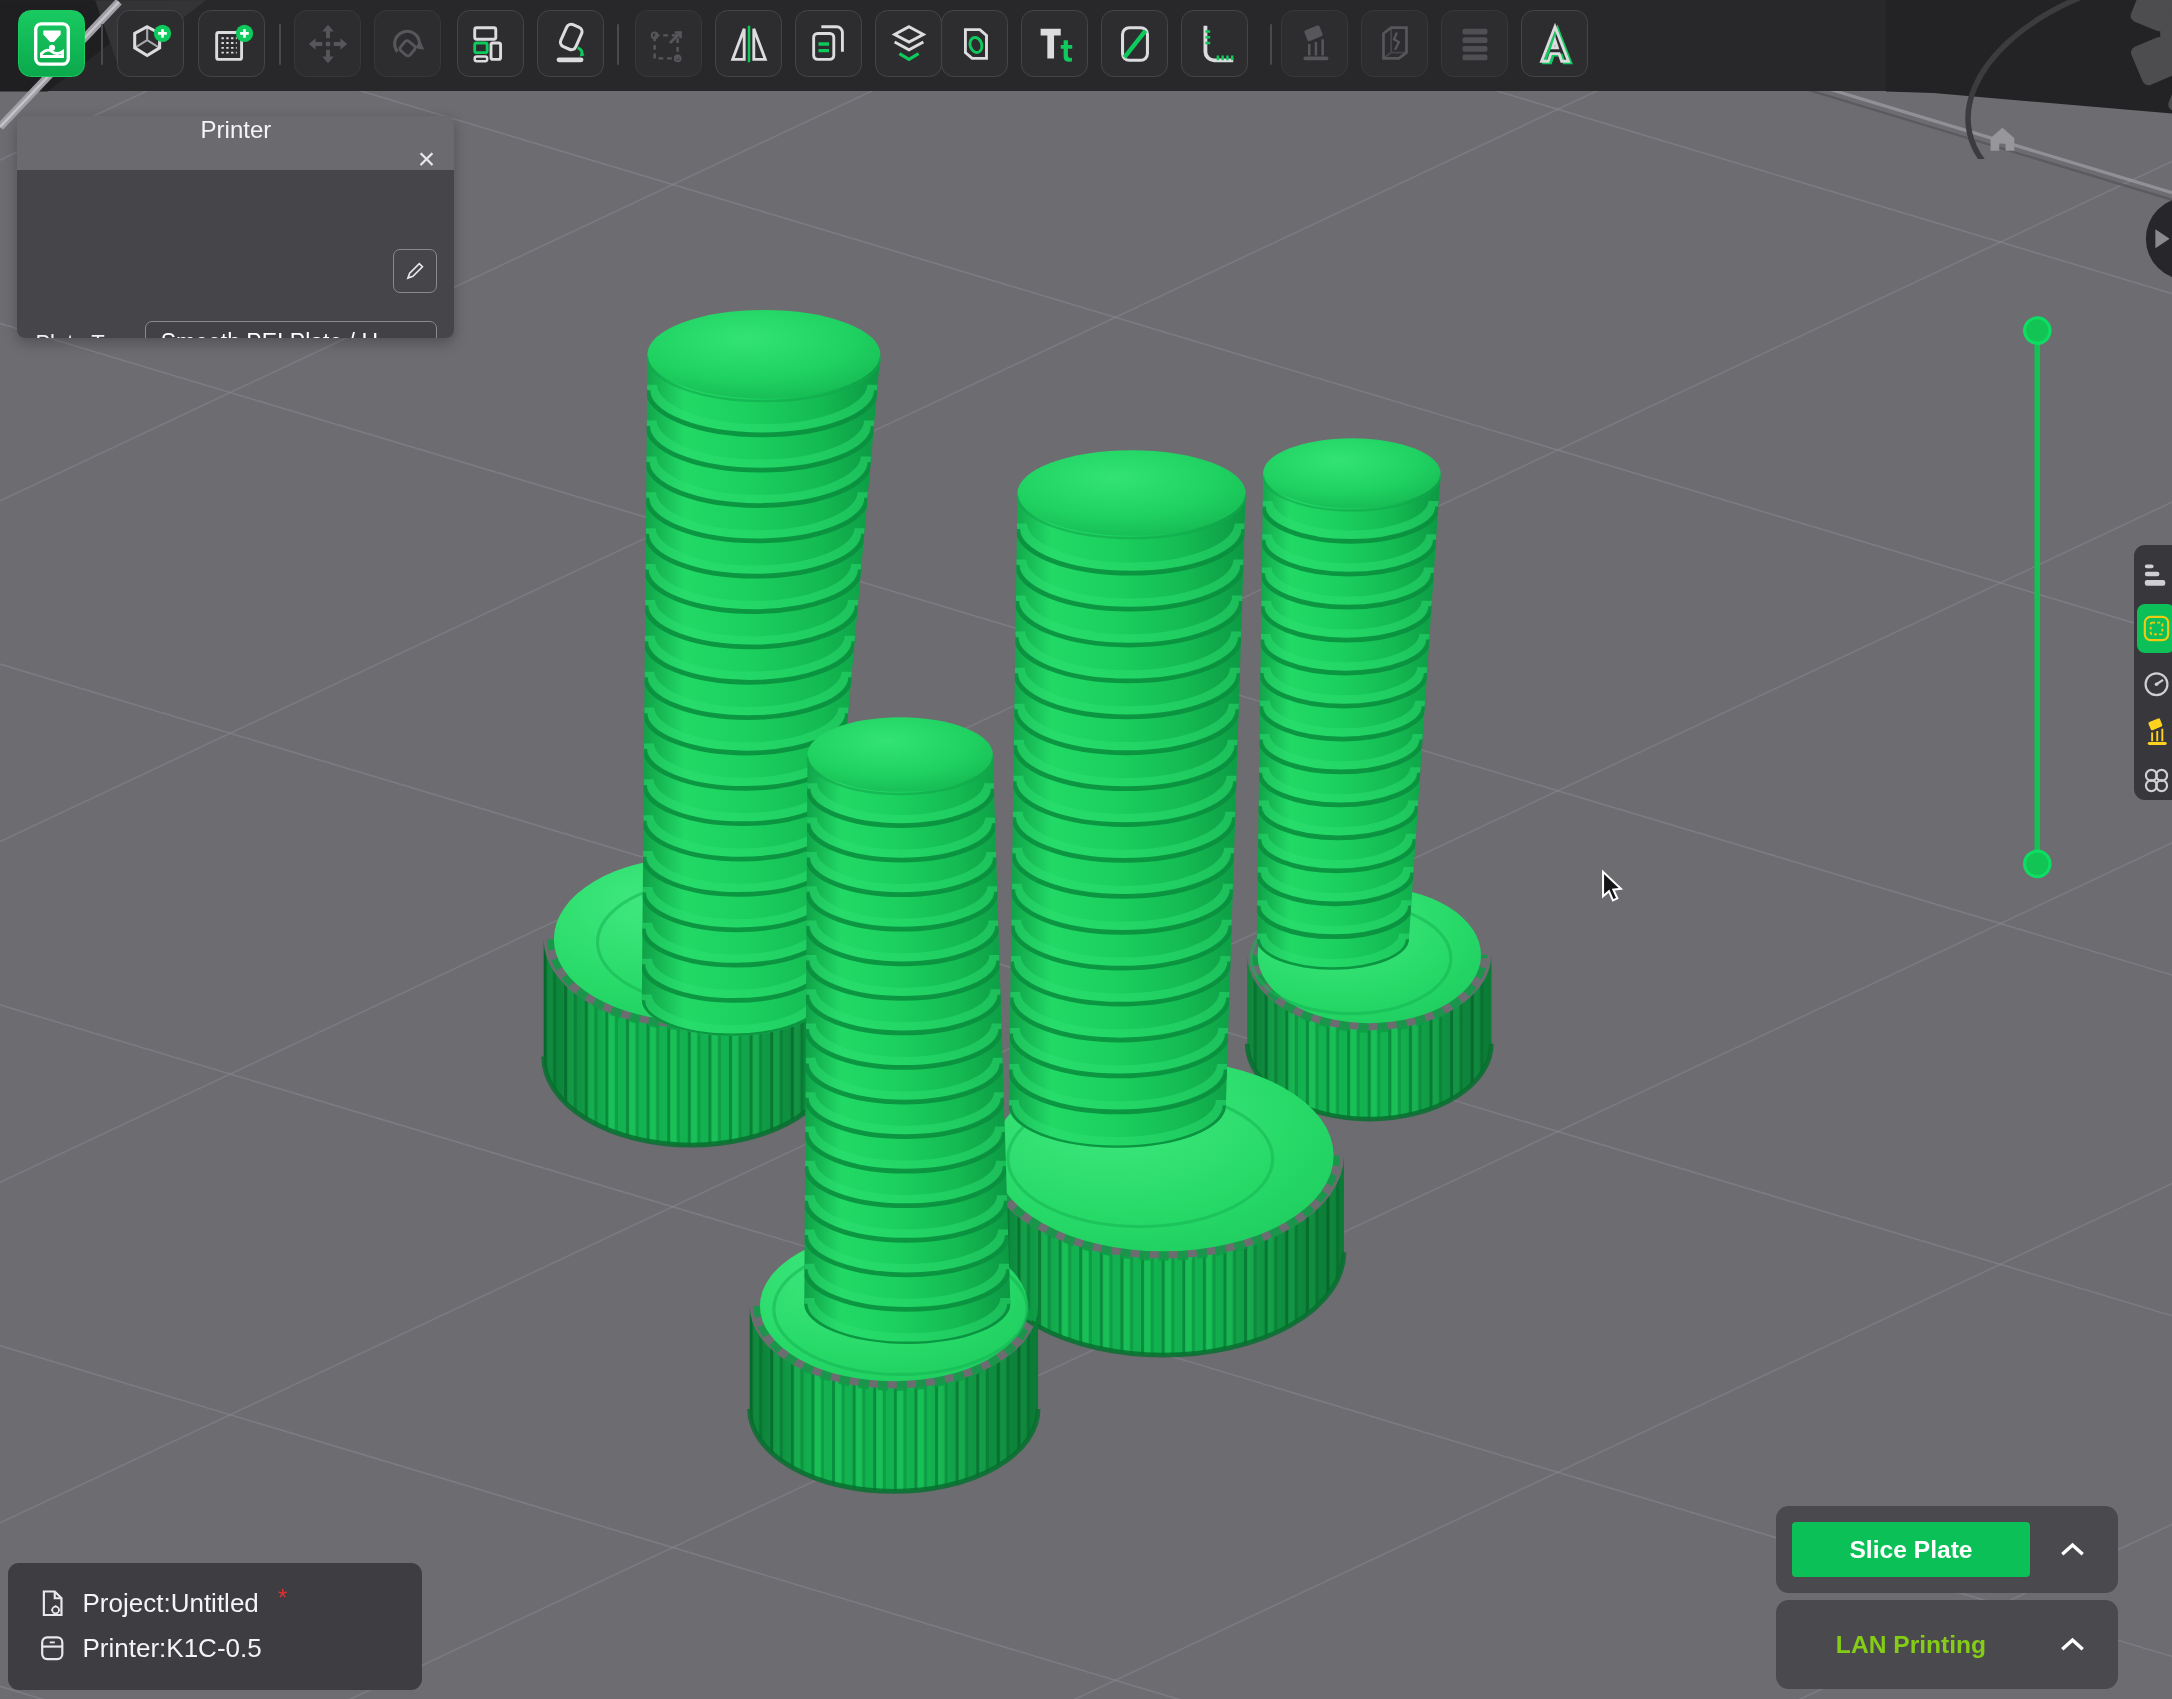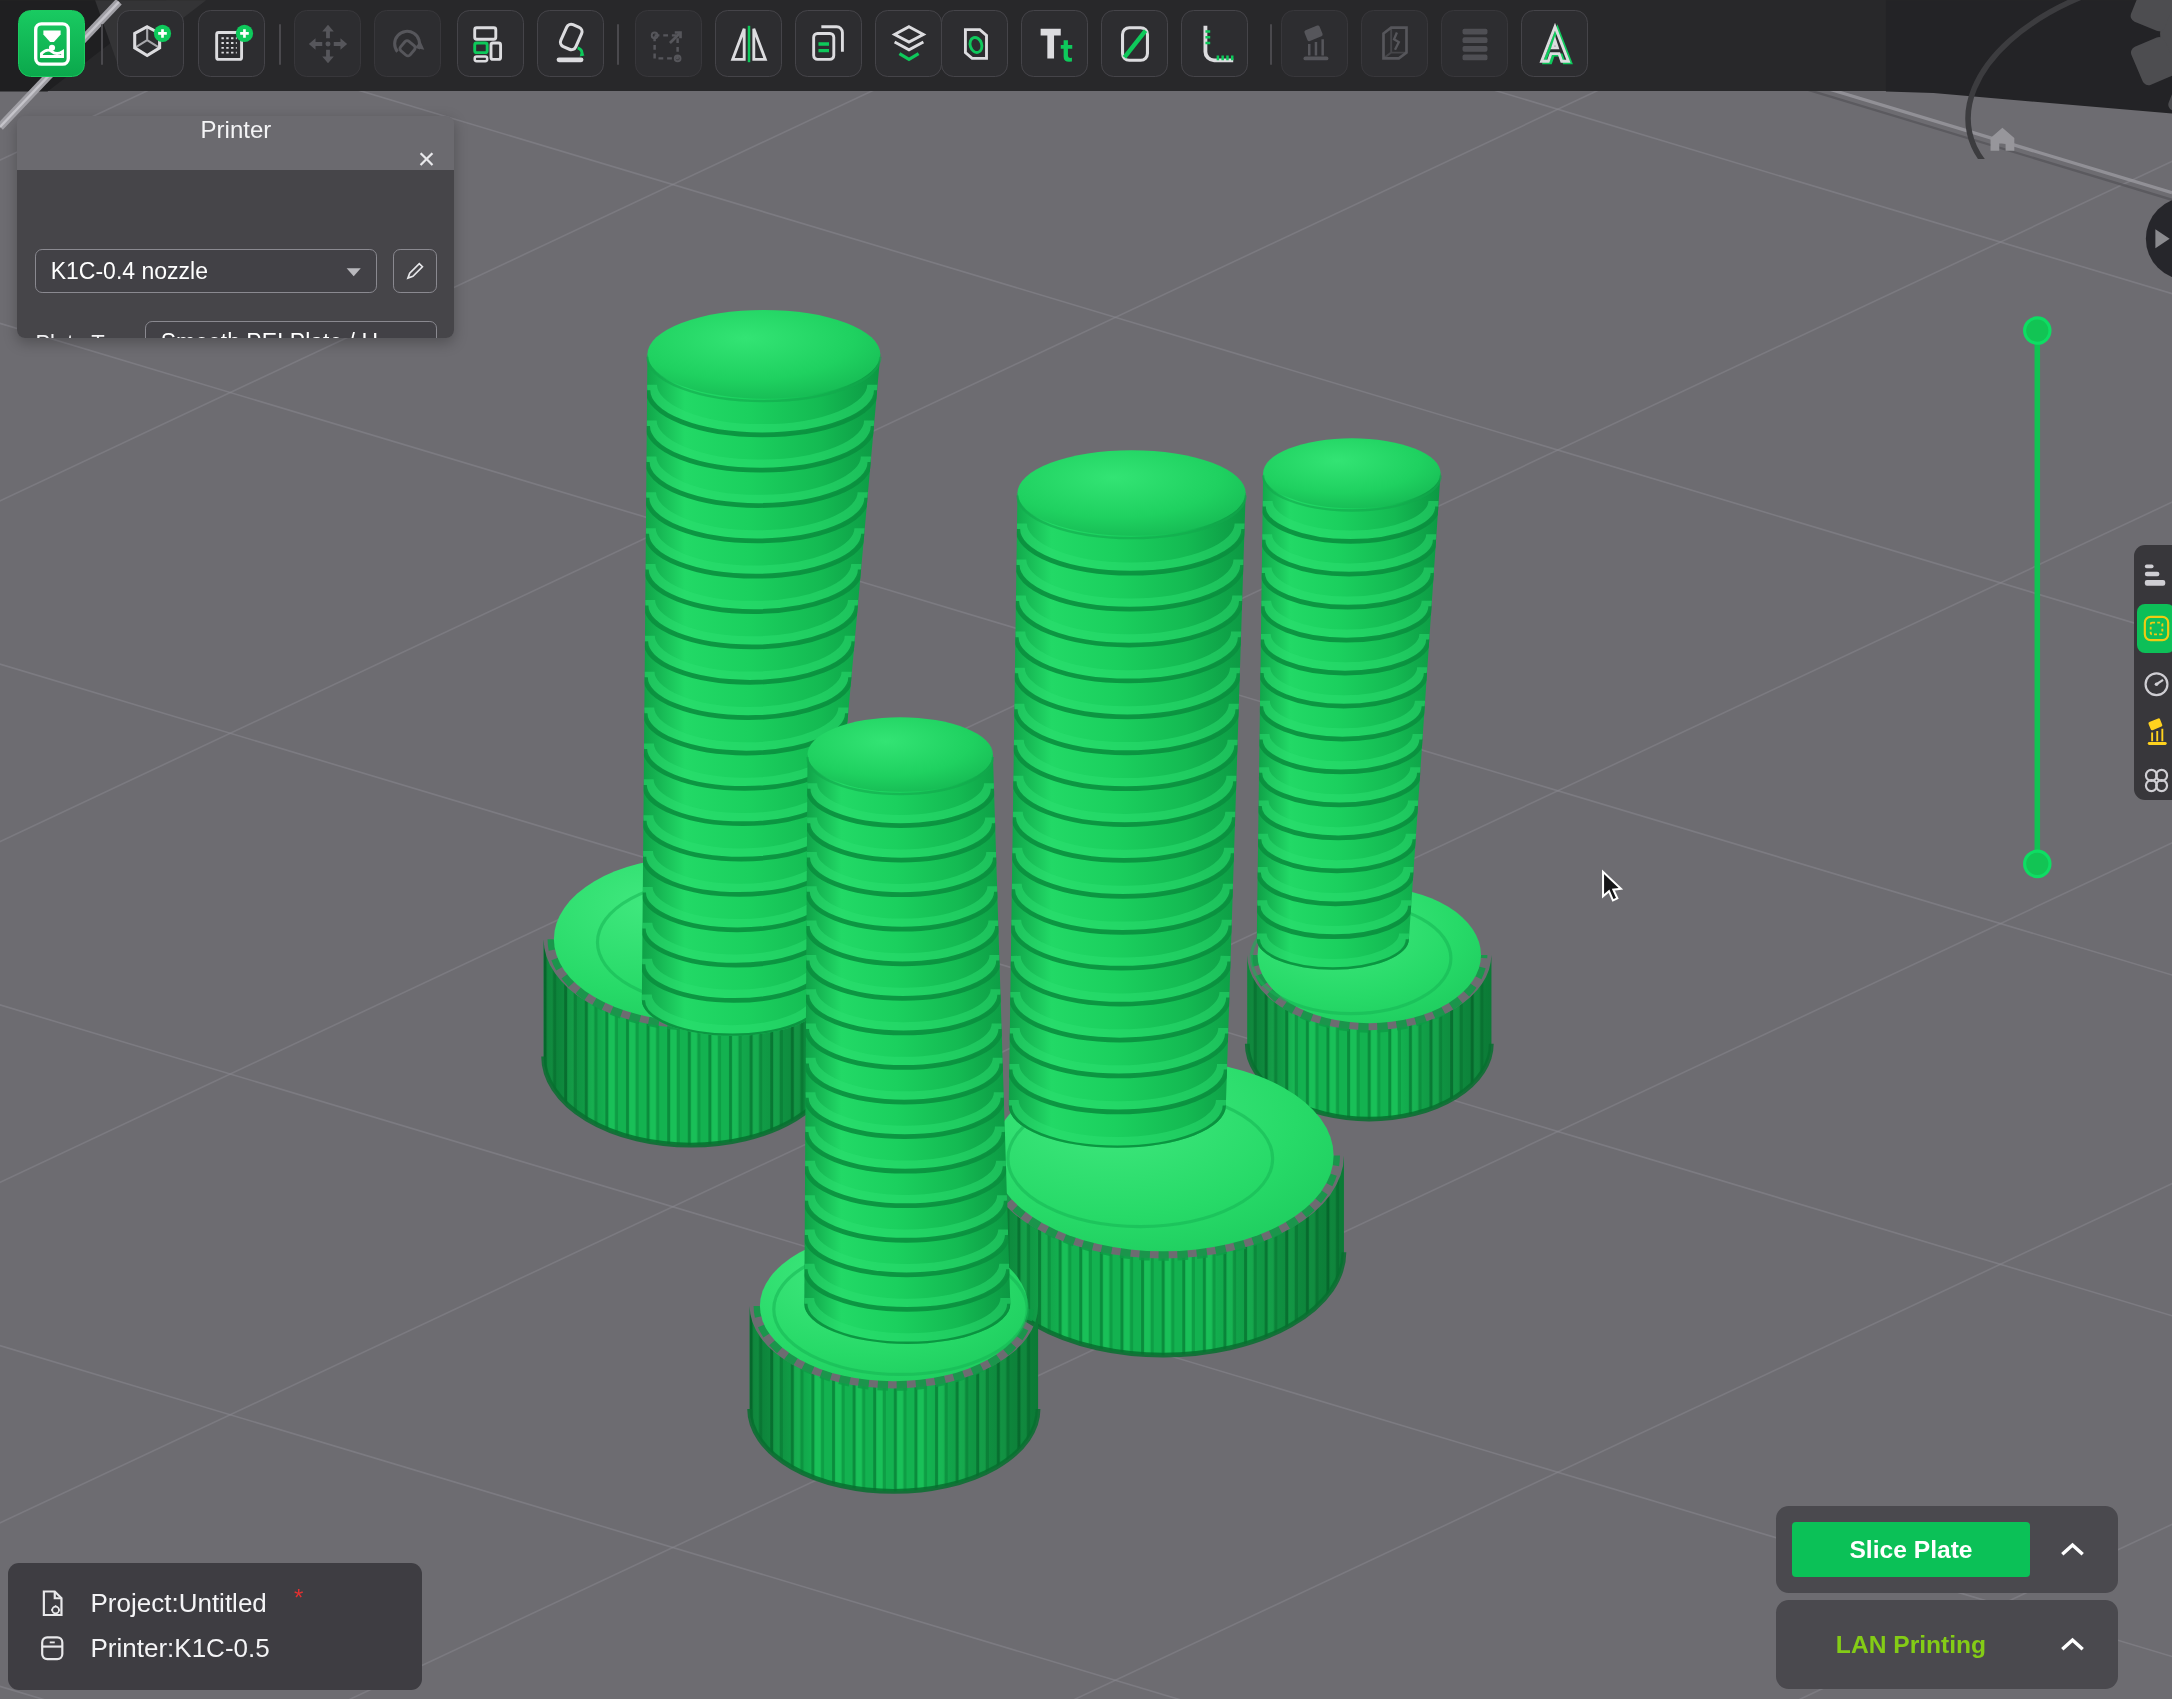--- a/index.html
+++ b/index.html
@@ -33,21 +33,21 @@
   #dd-nozzle{left:18px;top:79px;width:342px;height:44px;}
   #btn-edit{position:absolute;left:376px;top:79px;width:44px;height:44px;border:1.6px solid #8a8990;
     border-radius:7.1px;box-sizing:border-box;display:flex;align-items:center;justify-content:center;color:#e6e6e9;}
   #plate-row-label{position:absolute;left:18px;top:151px;height:43px;display:flex;align-items:center;
     color:#f0f0f2;font-size:22px;}
   #dd-plate{left:128px;top:151px;width:292px;height:43px;}
 
   
   #status-panel{position:absolute;left:8px;top:1563px;width:414px;height:127px;background:#3e3d42;
     border-radius:11px;z-index:20;color:#f4f4f6;font-size:26px;}
-  #status-panel .row{position:absolute;left:30px;display:flex;align-items:center;gap:24px;}
+  #status-panel .row{position:absolute;left:30px;display:flex;align-items:center;gap:16px;}
   #status-panel svg{width:28.5px;height:28.5px;color:#e9e9eb;}
   #status-panel .ast{color:#e03131;font-size:24px;margin-left:3.2px;transform:translateY(-6.3px);}
 
   
   .action-card{position:absolute;left:1776px;width:342px;background:#4a494e;border-radius:12.7px;z-index:20;}
   #slice-card{top:1506px;height:87px;}
   #lan-card{top:1600px;height:89px;}
   #slice-btn{position:absolute;left:16px;top:16px;width:238px;height:55px;border-radius:4px;
     background:#0bc157;color:#ffffff;font-size:24.6px;font-weight:bold;
     display:flex;align-items:center;justify-content:center;}
@@ -505,28 +505,20 @@
         </svg>
       </div>
     </div>
 
   <div id="printer-panel">
     <div class="hdr">
       <span>Printer</span>
       <span class="close">×</span>
     </div>
     <div class="bod">
-      <div class="dd" id="dd-nozzle">
-        <span class="txt">K1C-0.4 nozzle</span>
-        <span class="caret">
-          <svg width="17.4" height="11" viewBox="0 0 22 14">
-              <polygon points="2,3 20,3 11,13" fill="#b9b8bd"></polygon>
-            </svg>
-        </span>
-      </div>
       <div id="btn-edit">
         <svg width="24" height="24" viewBox="0 0 34 34">
           <path d="M7 27l2.5-7L23 6.5 27.5 11 14 24.5 7 27z" fill="none" stroke="currentColor" stroke-width="2.4"></path>
         </svg>
       </div>
       <div id="plate-row-label">Plate Type:</div>
       <div class="dd" id="dd-plate">
         <span class="txt">Smooth PEI Plate / High T...</span>
         <span class="caret">
           <svg width="17.4" height="11" viewBox="0 0 22 14">

